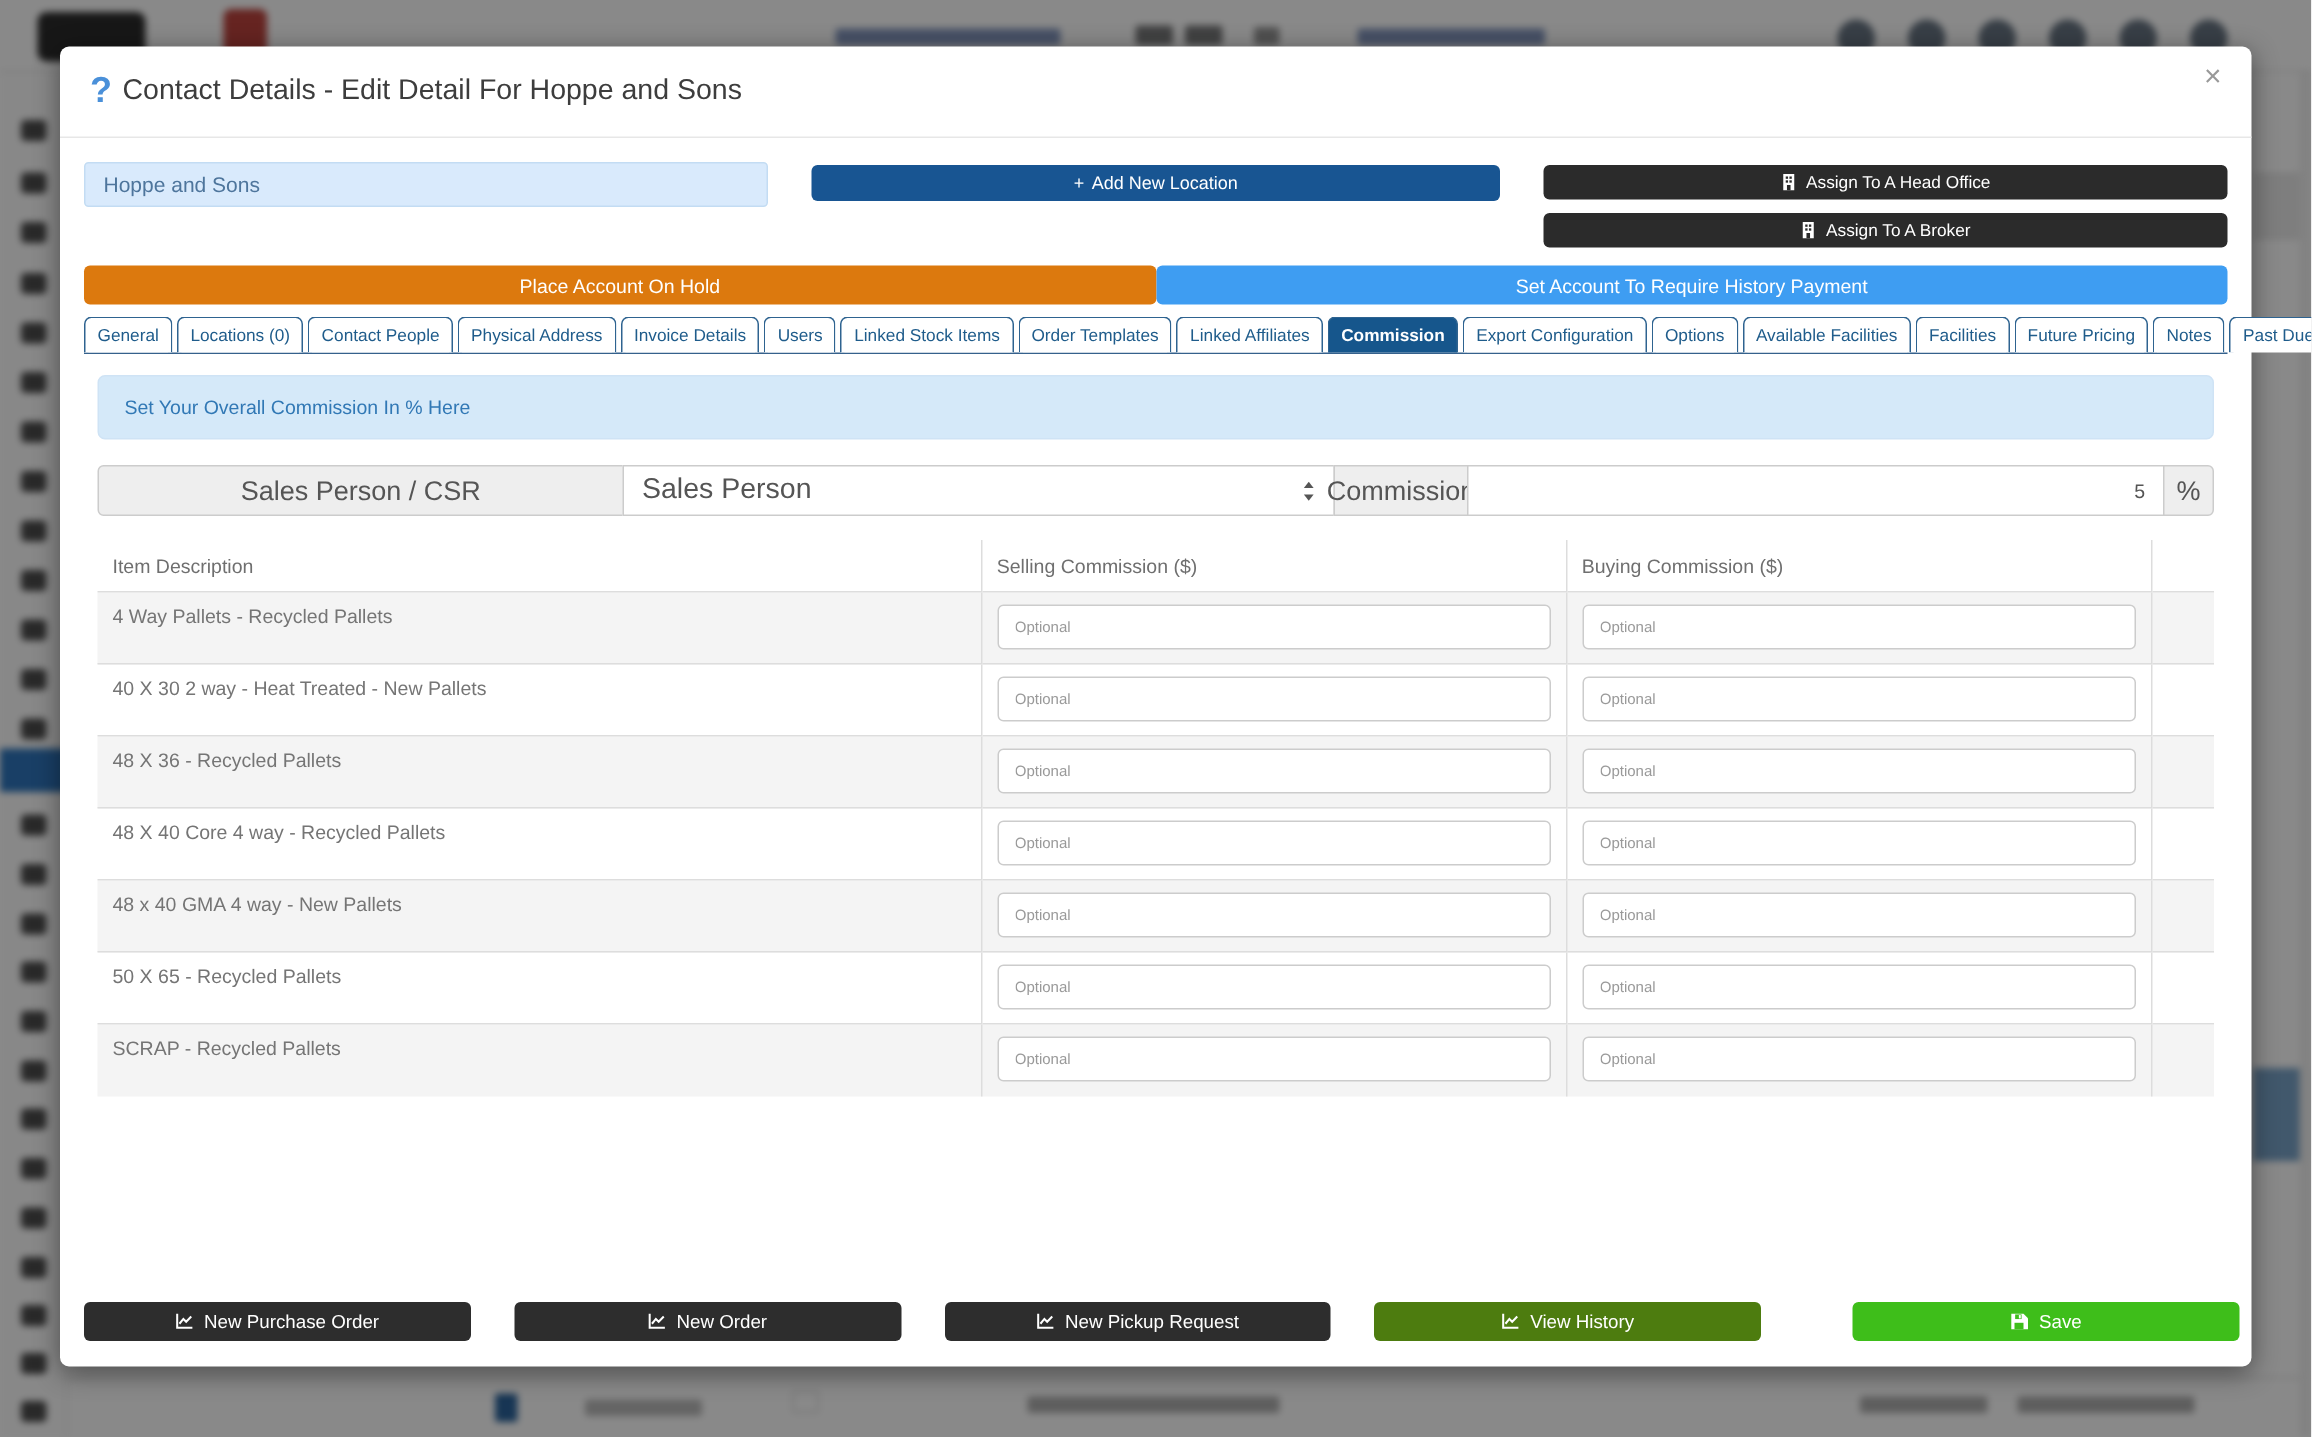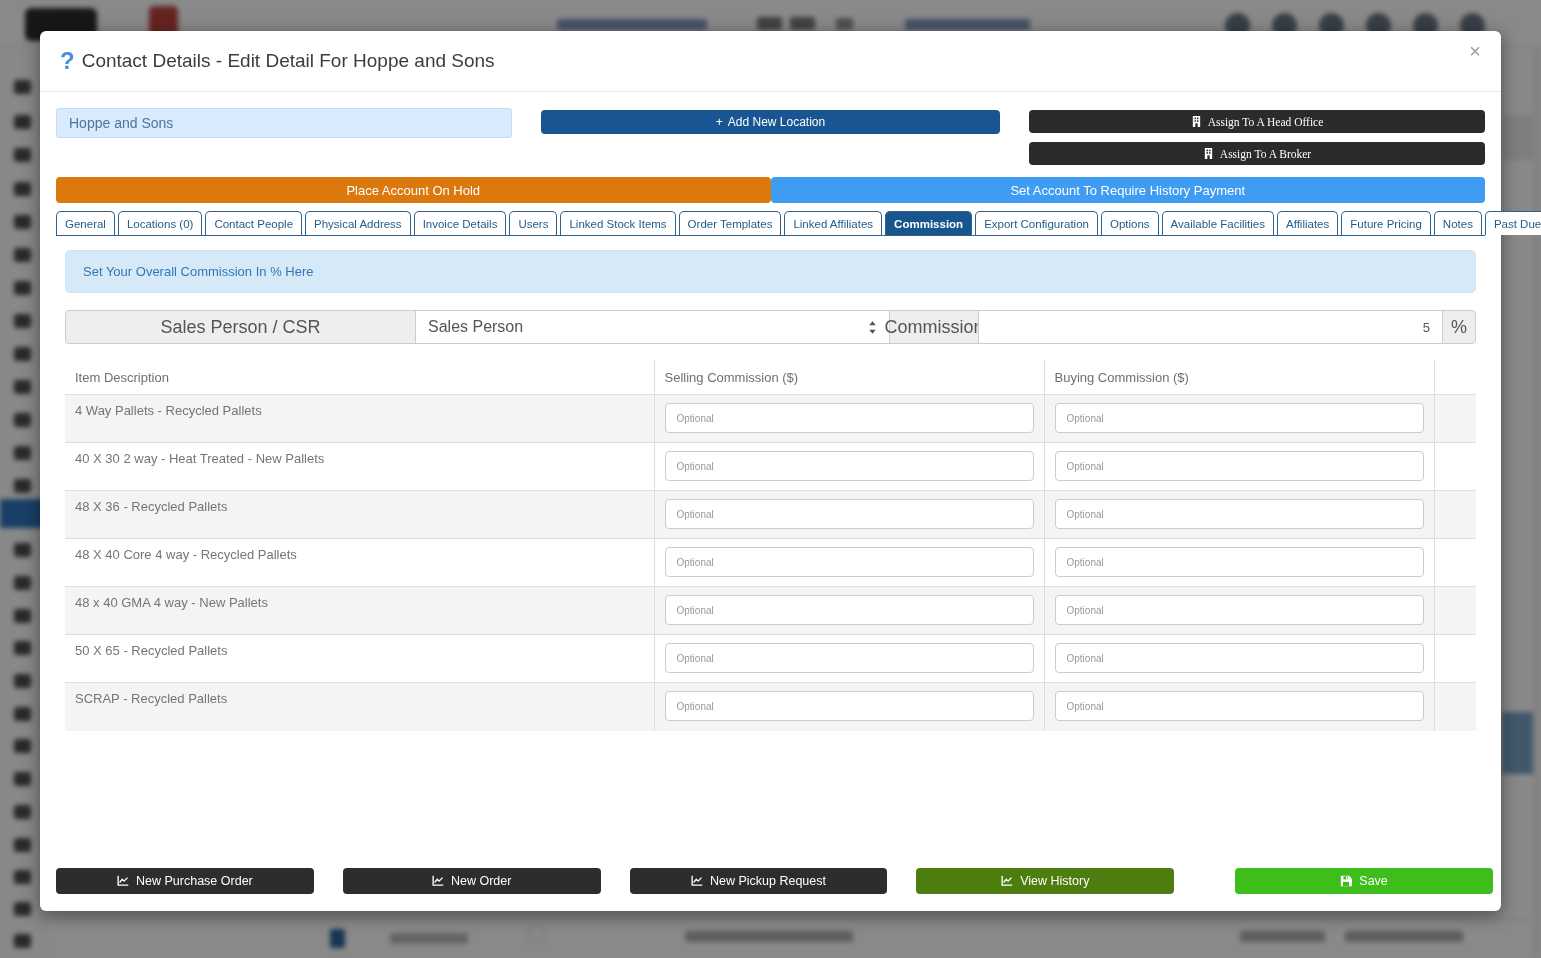--- a/index.html
+++ b/index.html
@@ -34,21 +34,21 @@
   .m-body { padding:16px; position:relative; }
 
   .row-top { display:flex; align-items:flex-start; }
   .name-input { width:456px; height:30px; background:#d9eafc; border:1px solid #c3dcf3; border-radius:3px;
                 padding:0 12px; font-size:14px; color:#4e759c; font-family:inherit; outline:none; }
   .add-loc-btn { margin-left:29px; margin-top:2px; width:459px; height:24px; background:#185592; color:#fff;
                  border:none; border-radius:4px; font-size:12px; cursor:pointer; font-family:inherit;
                  display:flex; align-items:center; justify-content:center; gap:5px; }
   .assign-col { margin-left:29px; margin-top:2px; width:456px; display:flex; flex-direction:column; gap:9px; }
   .btn-dark-sm { height:23px; width:100%; background:#2b2b2b; color:#fff; border:none; border-radius:4px;
-                 font-size:11.5px; cursor:pointer; font-family:Liberation Serif, serif;
+                 font-size:11.5px; cursor:pointer; font-family:Liberation Sans, sans-serif;
                  display:flex; align-items:center; justify-content:center; gap:6px; }
 
   .row-hold { display:flex; margin-top:12px; }
   .btn-hold { flex:1; height:26px; border:none; border-radius:4px; color:#fff; font-size:13px; cursor:pointer;
               font-family:inherit; display:flex; align-items:center; justify-content:center; }
   .btn-hold.orange { background:#dc790e; }
   .btn-hold.blue { background:#3e9df2; }
 
   .tab-bar { margin-top:8px; display:flex; flex-wrap:nowrap; border-bottom:1px solid #35618c; }
   .tab { padding:6px 8px 5px; font-size:11.5px; color:#1f5c8b; background:#fff; border:1px solid #2e6390;
@@ -57,21 +57,21 @@
 
   .banner { margin:14px 9px 0; background:#d5e9f9; border:1px solid #cfe3f5; border-radius:5px;
             padding:13px 17px; color:#3178b5; font-size:13px; }
   .banner.second { margin-top:32px; }
 
   .commission-group { margin:17px 9px 0; display:flex; height:34px; }
   .addon { background:#eee; border:1px solid #ccc; color:#555; font-size:18px;
            display:flex; align-items:center; justify-content:center; }
   .addon.role { width:351px; border-radius:4px 0 0 4px; }
   .select-box { width:475px; background:#fff; border:1px solid #ccc; margin-left:-1px; display:flex;
-                align-items:center; padding:0 12px; font-size:16px; color:#555; cursor:pointer; }
+                align-items:center; padding:0 12px; font-size:19px; color:#555; cursor:pointer; }
   .select-box .sel-text { flex:1; }
   .addon.cml { width:90px; margin-left:-1px; }
   .commission-input { flex:1; border:1px solid #ccc; margin-left:-1px; text-align:right; padding:0 12px;
                       font-size:13px; color:#555; font-family:inherit; outline:none; }
   .addon.pct { width:34px; margin-left:-1px; border-radius:0 4px 4px 0; }
 
   .table-wrap { margin:16px 9px 0; }
   table.items { width:100%; border-collapse:collapse; font-size:13px; color:#757575; table-layout:fixed; }
   table.items col.c1 { width:589px; } table.items col.c2 { width:390px; }
   table.items col.c3 { width:390px; } table.items col.c4 { width:42px; }
@@ -218,21 +218,21 @@
           <div class="tab">Physical Address</div>
           <div class="tab">Invoice Details</div>
           <div class="tab">Users</div>
           <div class="tab">Linked Stock Items</div>
           <div class="tab">Order Templates</div>
           <div class="tab">Linked Affiliates</div>
           <div class="tab active">Commission</div>
           <div class="tab">Export Configuration</div>
           <div class="tab">Options</div>
           <div class="tab">Available Facilities</div>
-          <div class="tab">Affiliates</div>
+          <div class="tab">Facilities</div>
           <div class="tab">Future Pricing</div>
           <div class="tab">Notes</div>
           <div class="tab">Past Due Payments</div>
         </div>
 
       <div class="banner">Set Your Overall Commission In % Here</div>
 
       <div class="commission-group">
         <div class="addon role">Sales Person / CSR</div>
         <div class="select-box">

